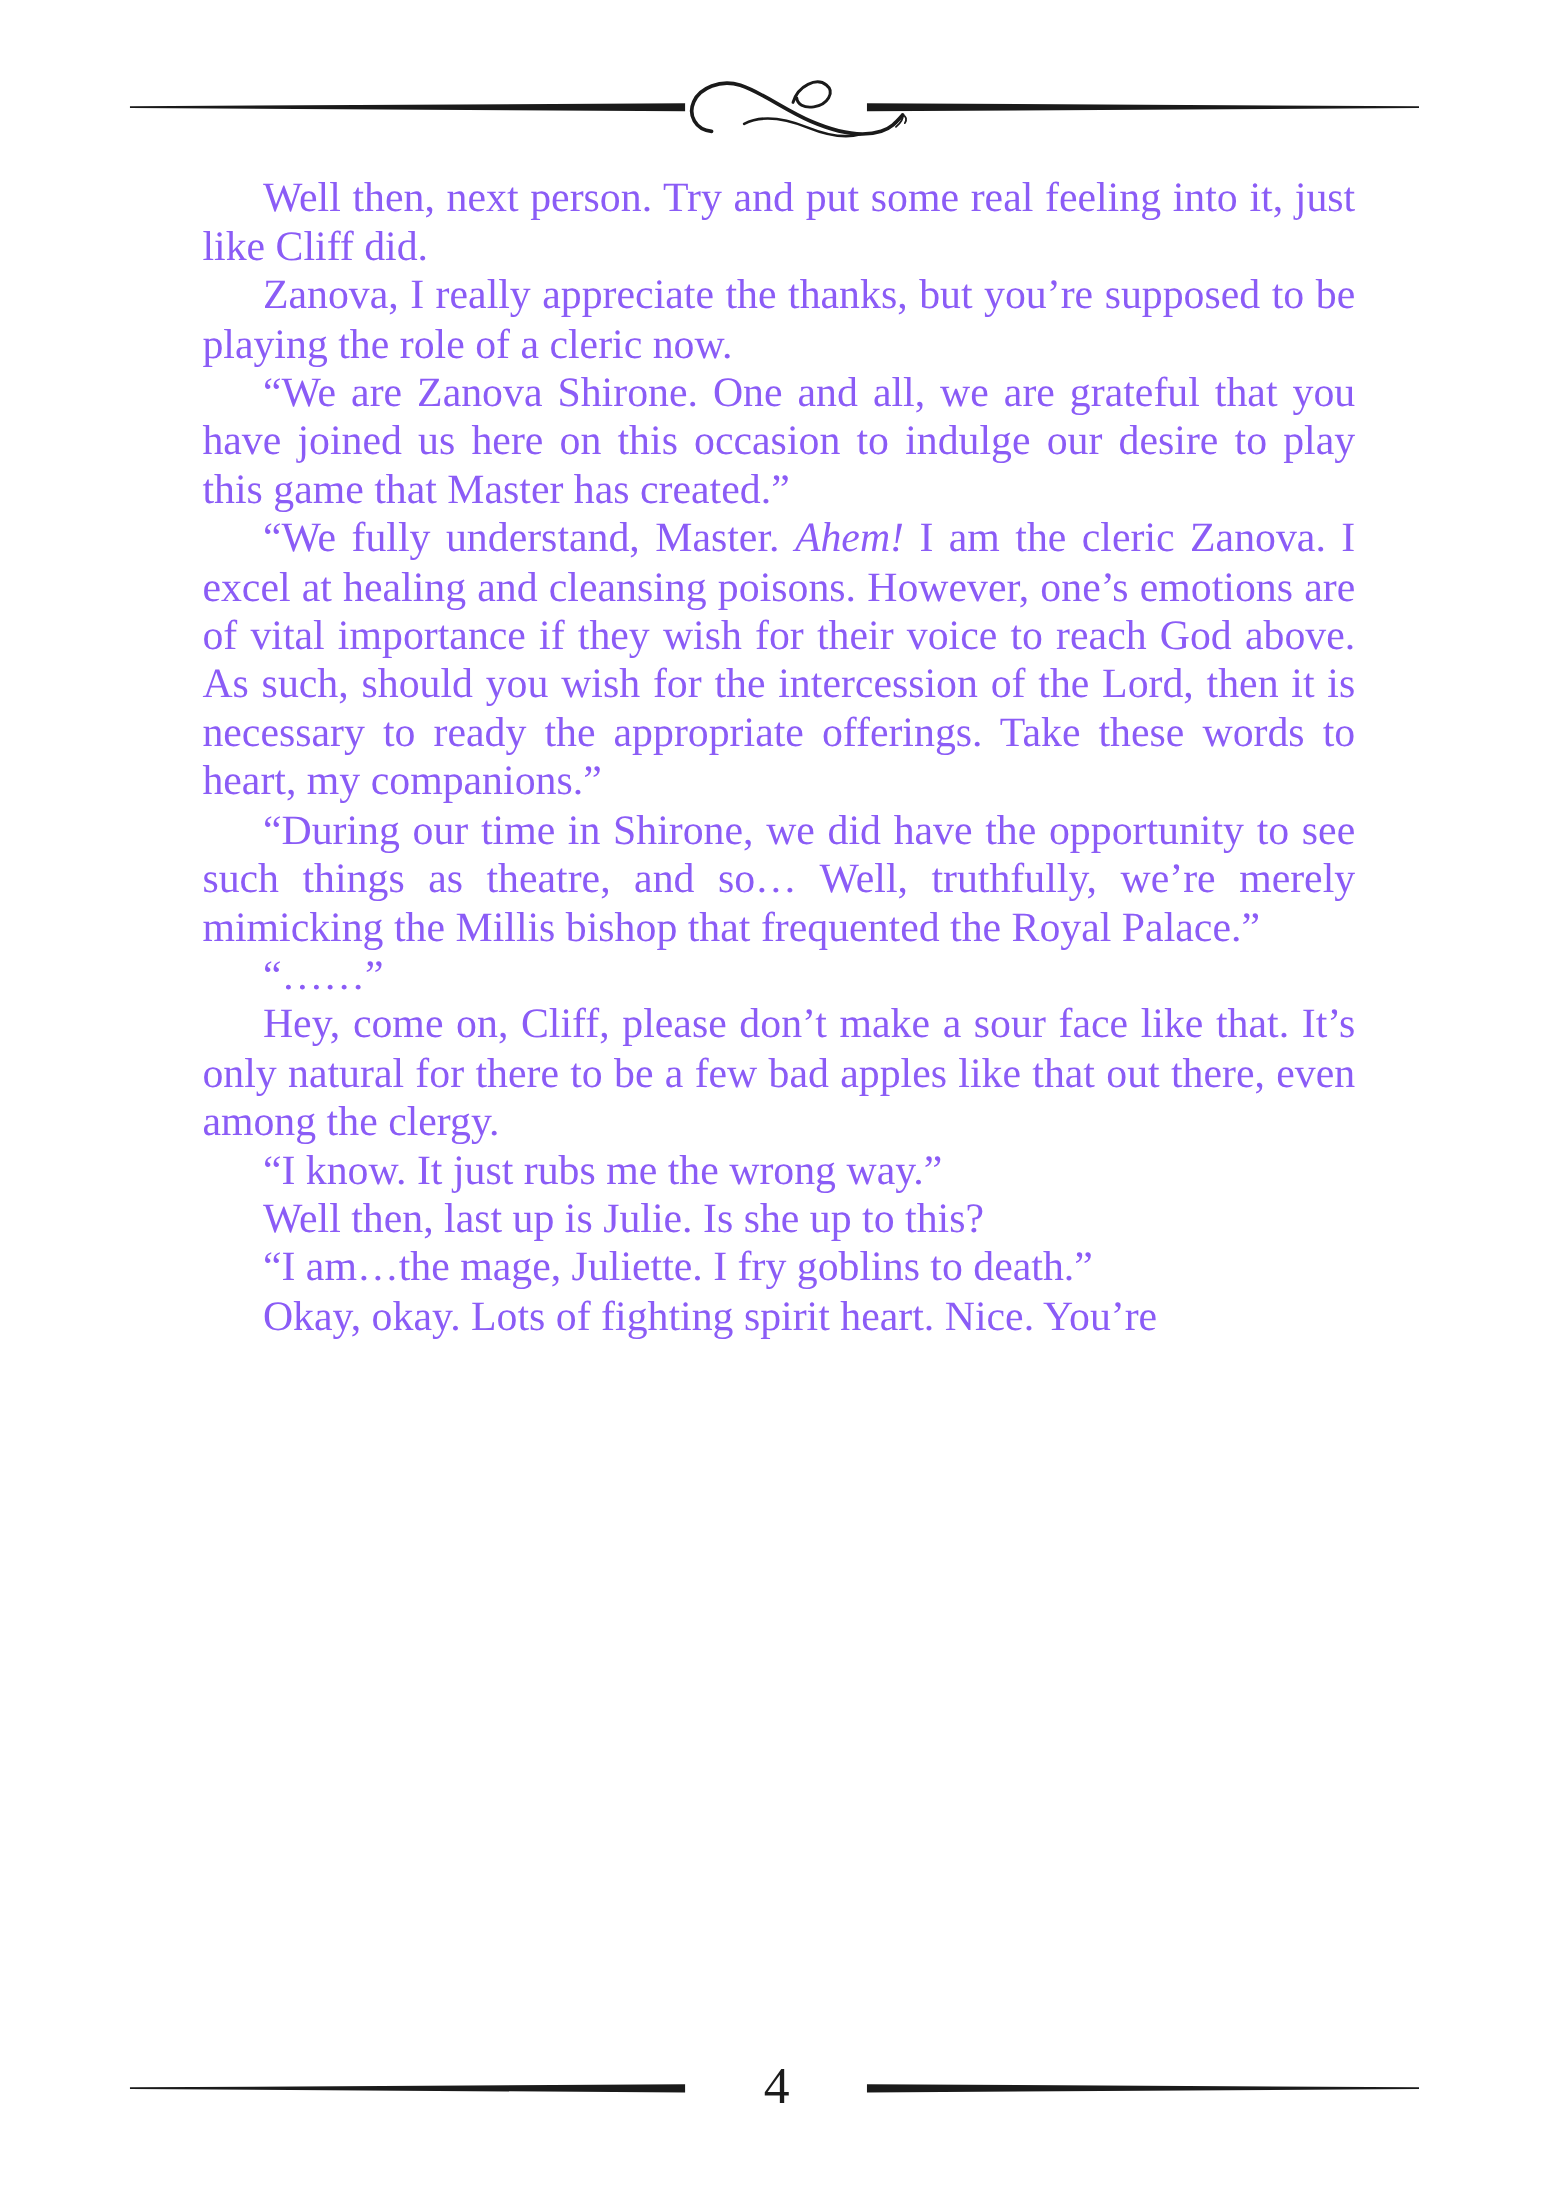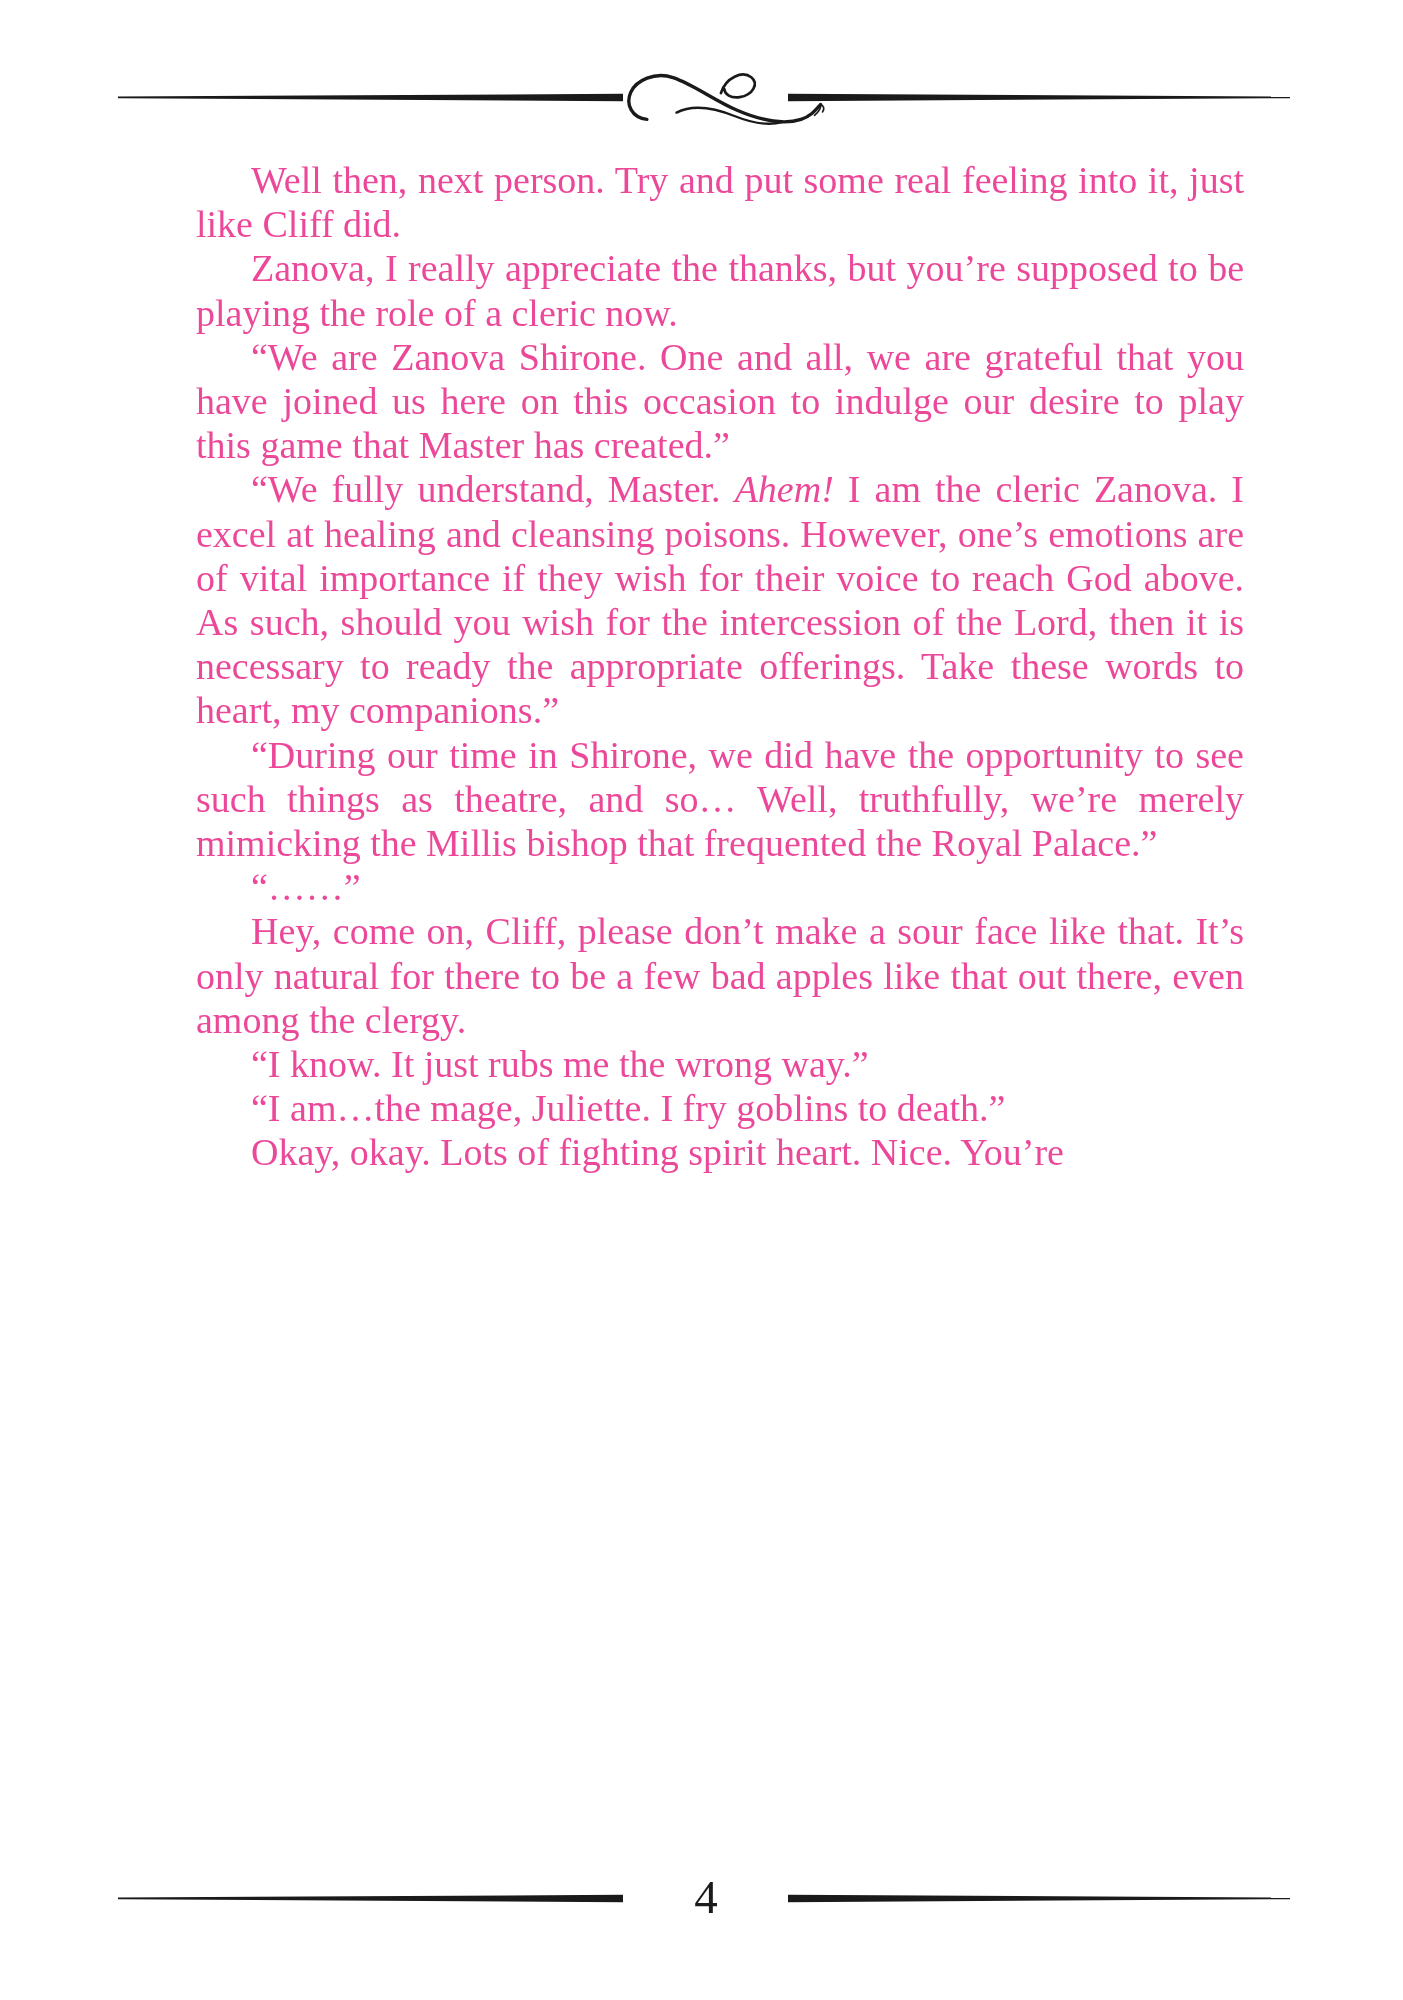--- a/index.html
+++ b/index.html
@@ -22,26 +22,26 @@
   .rule svg { display: block; }
   .flourish {
     position: absolute;
     left: 626px;
     top: 68px;
     width: 202px;
     height: 66px;
   }
   .text-block {
     position: absolute;
-    left: 196px;
+    left: 184px;
     top: 158px;
     width: 1048px;
     font-size: 38px;
     line-height: 44.2px;
-    color: #ec4899;
+    color: #8b5cf6;
     text-align: justify;
   }
   .text-block p {
     margin: 0;
     padding: 0;
     text-indent: 55px;
   }
   .italic { font-style: italic; }
   .page-number {
     position: absolute;
@@ -80,20 +80,21 @@
 
   <div class="text-block">
     <p>Well then, next person. Try and put some real feeling into it, just like Cliff did.</p>
     <p>Zanova, I really appreciate the thanks, but you’re supposed to be playing the role of a cleric now.</p>
     <p>“We are Zanova Shirone. One and all, we are grateful that you have joined us here on this occasion to indulge our desire to play this game that Master has created.”</p>
     <p><span>“We fully understand, Master. </span><span class="italic">Ahem!</span><span> I am the cleric Zanova. I excel at healing and cleansing poisons. However, one’s emotions are of vital importance if they wish for their voice to reach God above. As such, should you wish for the intercession of the Lord, then it is necessary to ready the appropriate offerings. Take these words to heart, my companions.”</span></p>
     <p>“During our time in Shirone, we did have the opportunity to see such things as theatre, and so… Well, truthfully, we’re merely mimicking the Millis bishop that frequented the Royal Palace.”</p>
     <p>“……”</p>
     <p>Hey, come on, Cliff, please don’t make a sour face like that. It’s only natural for there to be a few bad apples like that out there, even among the clergy.</p>
     <p>“I know. It just rubs me the wrong way.”</p>
+    <p>Well then, last up is Julie. Is she up to this?</p>
     <p>“I am…the mage, Juliette. I fry goblins to death.”</p>
     <p>Okay, okay. Lots of fighting spirit heart. Nice. You’re</p>
   </div>
 
   <span class="rule" style="left:118px; top:1894px;">
     <svg width="505" height="9" viewBox="0 0 505 9">
         <polygon points="0,3.6 505,0.8 505,8.2 0,5.2" fill="#1a1a1a"></polygon>
       </svg>
   </span>
   <span class="rule" style="left:788px; top:1894px;">

